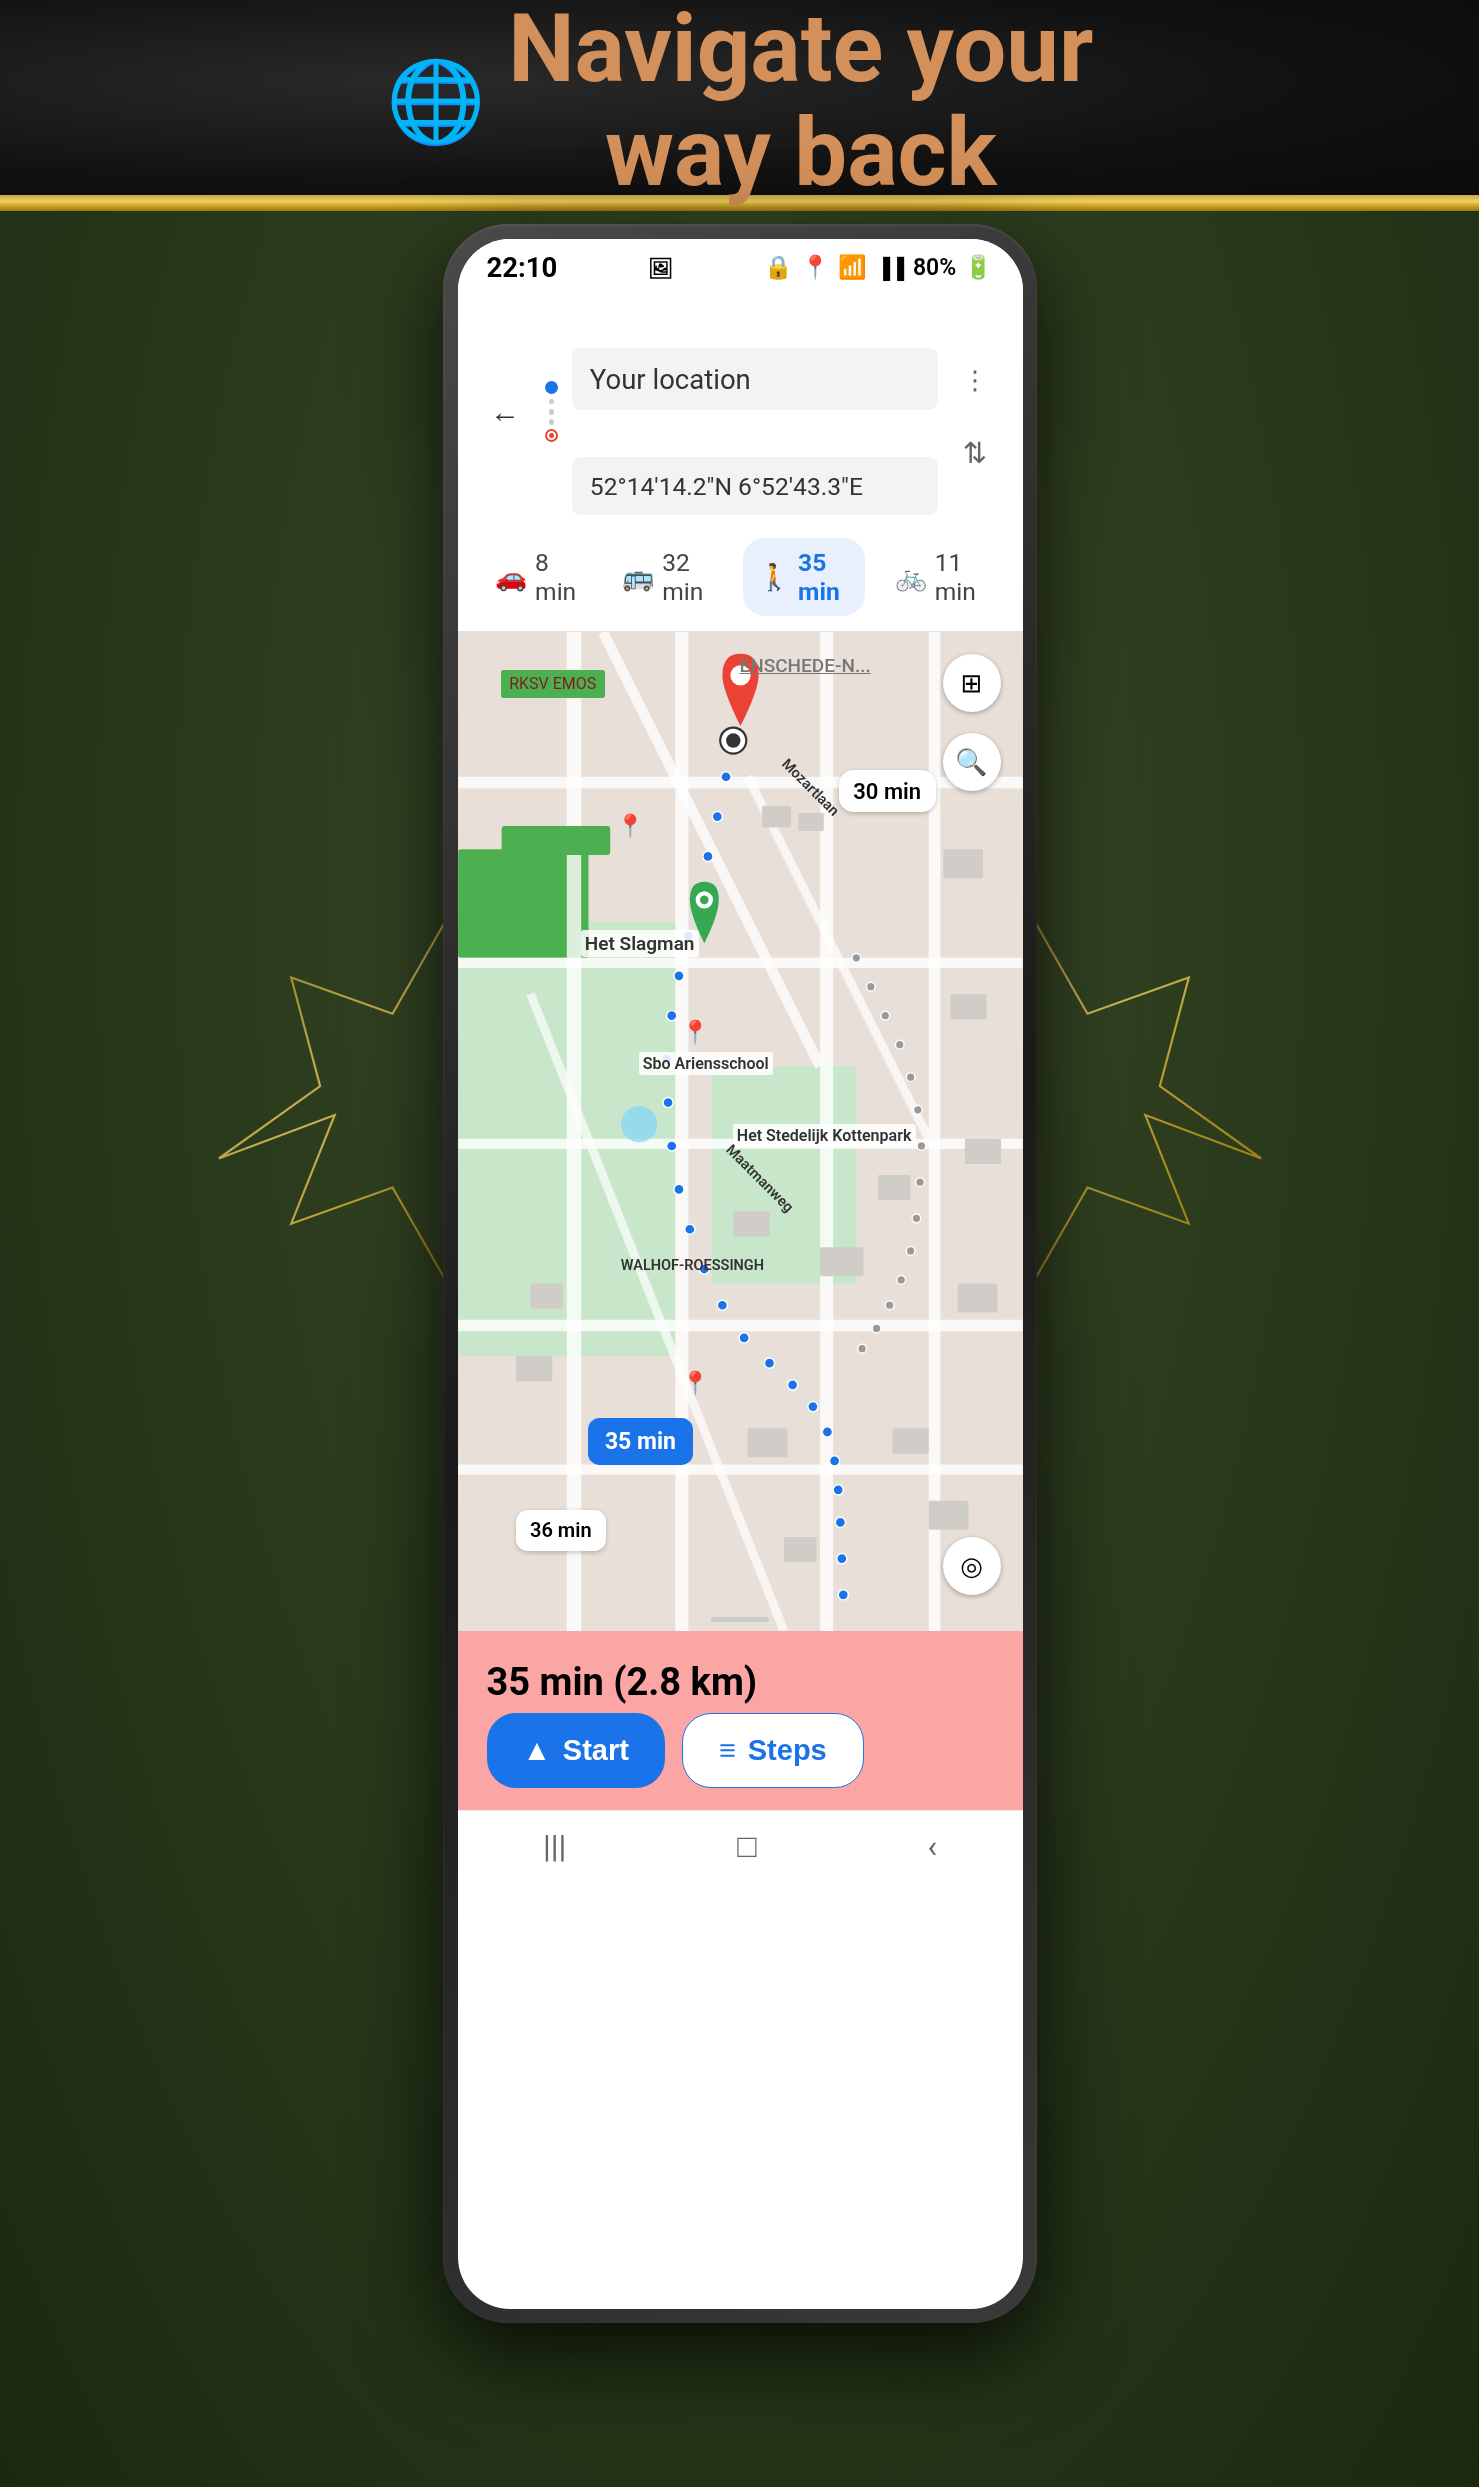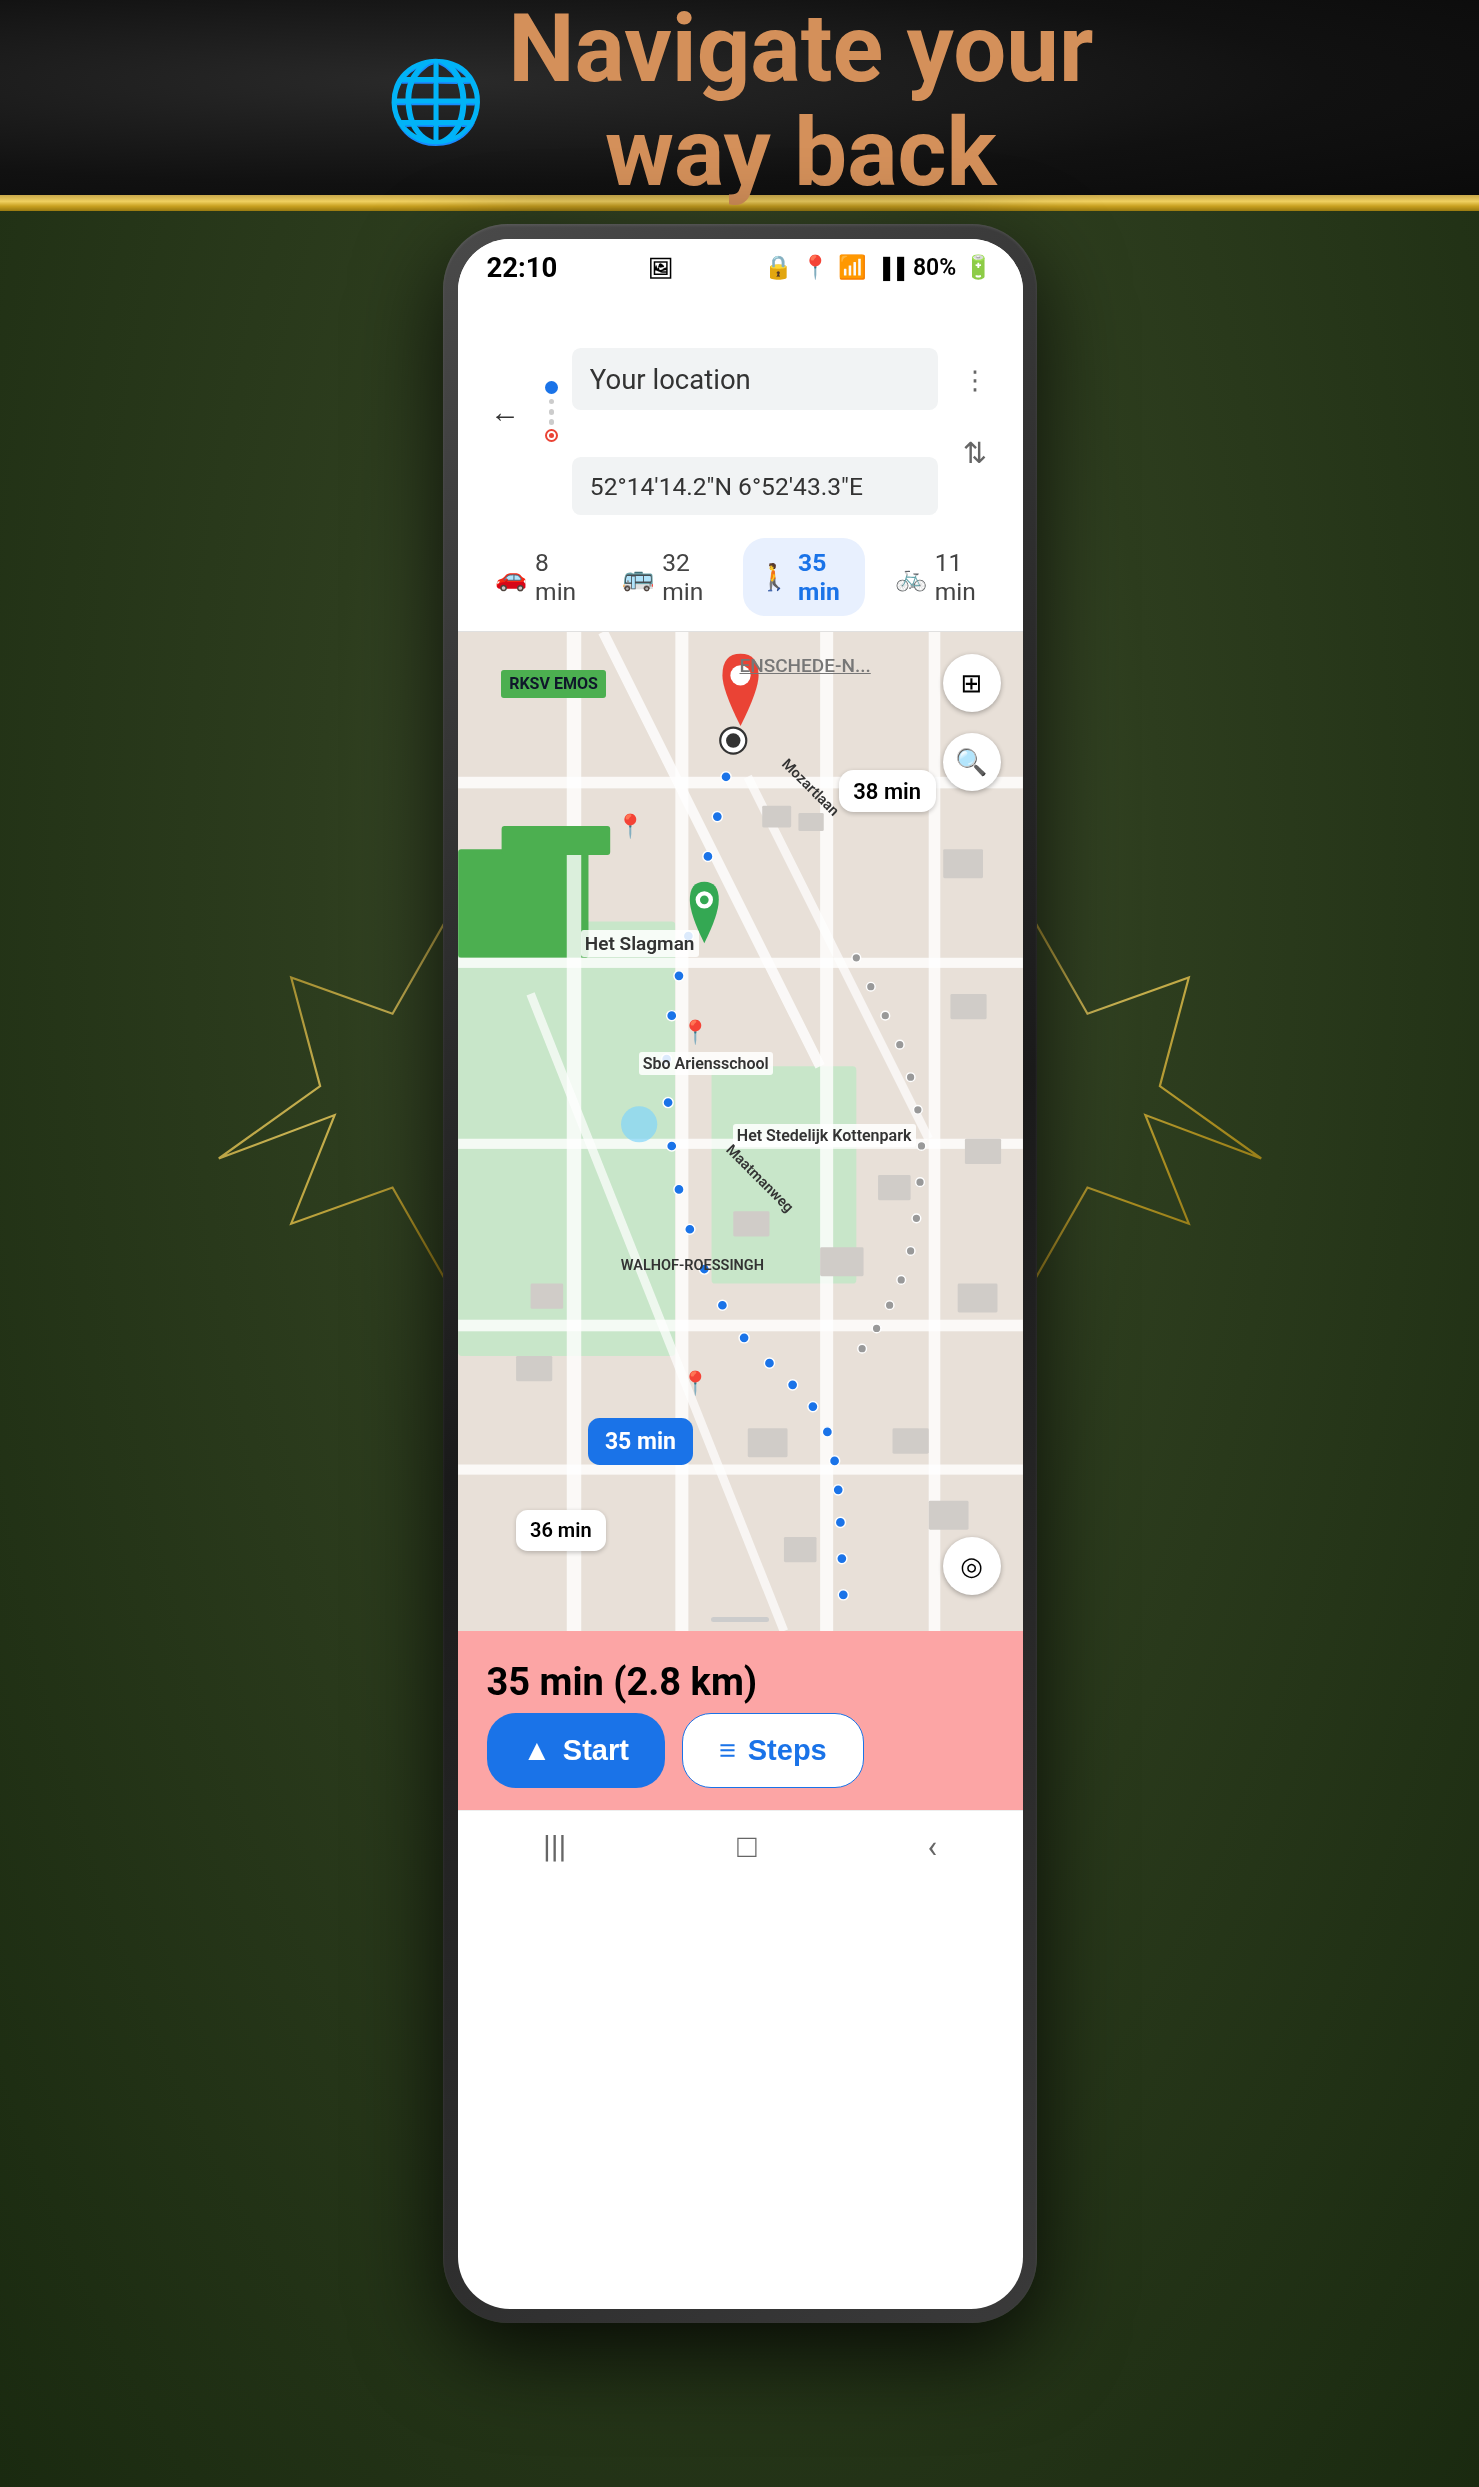--- a/index.html
+++ b/index.html
@@ -395,23 +395,23 @@
       font-weight: 600;
       color: #333;
       background: rgba(255,255,255,0.85);
       padding: 2.2px 4.3px;
       border-radius: 2.9px;
     }
 
     .rksv-label {
       position: absolute;
       background: #4CAF50;
-      color: #0f172a;
+      color: #7f1d1d;
       font-size: 17.4px;
-      font-weight: 700;
+      font-weight: 400;
       padding: 4.3px 8.7px;
       border-radius: 2.9px;
     }
 
     .enschede-label {
       position: absolute;
       font-size: 19px;
       color: #777;
       font-weight: 500;
       text-decoration: underline;
@@ -632,21 +632,21 @@
         <div class="map-btn layers-btn" style="top:22px;right:22px;">
           <span>⊞</span>
         </div>
         <div class="map-btn zoom-search-btn" style="top:101px;right:22px;">
           <span>🔍</span>
         </div>
         <div class="map-btn compass-btn" style="bottom:36px;right:22px;">
           <span>◎</span>
         </div>
 
-        <div class="time-badge-38">38 min</div>
+        <div class="time-badge-38">30 min</div>
         <div class="time-badge-35">35 min</div>
         <div class="time-badge-36">36 min</div>
 
         <div class="pull-indicator" style="position:absolute;bottom:8.7px;left:50%;transform:translateX(-50%);width:58px;height:5px;background:#ccc;border-radius:2.9px;"></div>
       </div>
 
       <div class="route-panel">
         <div class="route-summary">35 min  (2.8 km)</div>
         <div class="route-buttons">
           <button class="btn-start">

